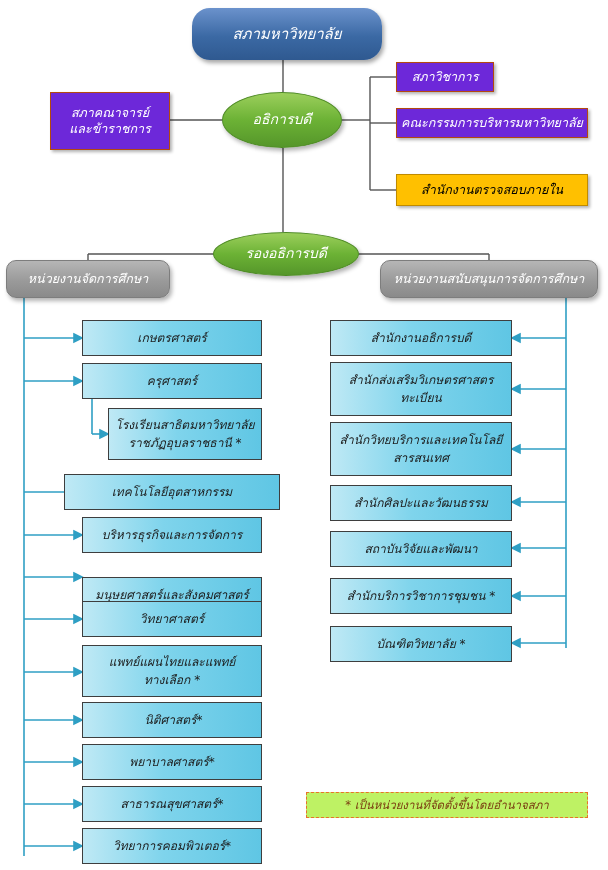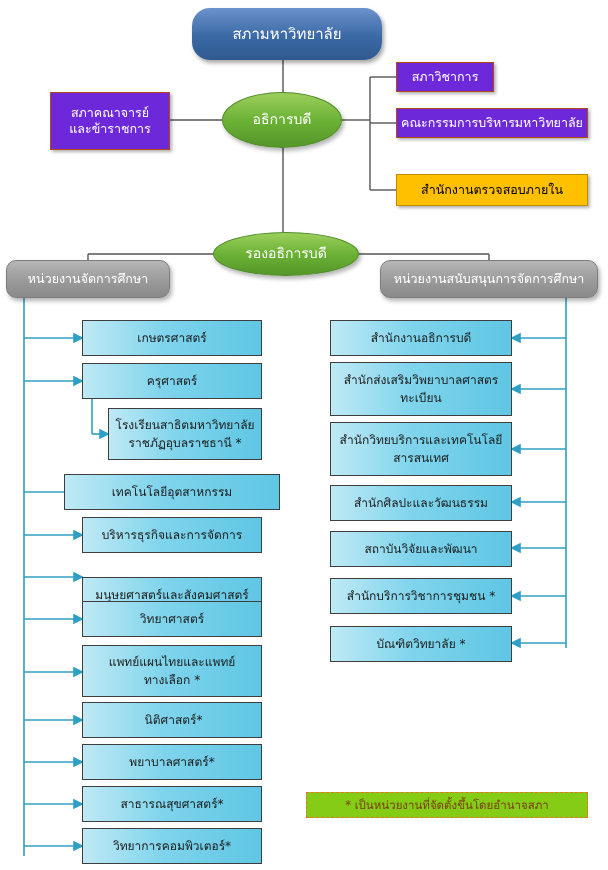--- a/index.html
+++ b/index.html
@@ -5,21 +5,21 @@
   html,body{margin:0;padding:0;}
   body{
     width:608px;height:870px;
     background:#ffffff;
     font-family:"DejaVu Sans","Liberation Sans",sans-serif;
     position:relative;
     overflow:hidden;
   }
   #root{position:absolute;left:0;top:0;width:608px;height:870px;}
 
-  .node{position:absolute;box-sizing:border-box;display:flex;align-items:center;justify-content:center;text-align:left;line-height:1.25;}
+  .node{position:absolute;box-sizing:border-box;display:flex;align-items:center;justify-content:center;text-align:left;line-height:1.25;font-style:italic;}
 
   
   .council{
     left:192px;top:8px;width:190px;height:52px;
     border-radius:18px;
     background:linear-gradient(180deg,#5b84c4 0%,#38649f 48%,#2e5display 100%);
     background:linear-gradient(180deg,#6b92cc 0%,#3b69a4 55%,#2f5990 100%);
     color:#ffffff;font-size:15px;
     box-shadow:2px 3px 4px rgba(0,0,0,0.35);
   }
@@ -64,21 +64,21 @@
   .cyanbox{
     background:linear-gradient(90deg,#bfe9f5 0%,#7fd4ec 45%,#5fc6e4 100%);
     border:1px solid #3e3e3e;color:#1b1b1b;font-size:12px;
     padding:2px 6px;flex-direction:column;
   }
   .cyanbox.two{line-height:1.5;}
 
   
   .note{
     left:306px;top:792px;width:282px;height:26px;
-    border:1px dashed #e8722a;background:#84cc16;color:#7b3f12;font-size:11.5px;
+    border:1px dashed #e8722a;background:#bef264;color:#7b3f12;font-size:11.5px;
   }
   .whitepatch{
     position:absolute;left:306px;top:662px;width:282px;height:58px;background:#ffffff;
   }
   svg.lines{position:absolute;left:0;top:0;width:608px;height:870px;pointer-events:none;}
 </style>
 </head>
 <body>
 
 <div id="root">
@@ -225,21 +225,21 @@
     <span>สาธารณสุขศาสตร์*</span>
   </div>
   <div class="node cyanbox" style="left:82px;top:828px;width:180px;height:36px;">
     <span>วิทยาการคอมพิวเตอร์*</span>
   </div>
 
   <div class="node cyanbox" style="left:330px;top:320px;width:182px;height:36px;">
     <span>สำนักงานอธิการบดี</span>
   </div>
   <div class="node cyanbox two" style="left:330px;top:362px;width:182px;height:54px;">
-    <span>สำนักส่งเสริมวิพยาบาลศาสตร</span>
+    <span>สำนักส่งเสริมวิเกษตรศาสตร</span>
     <span>ทะเบียน</span>
   </div>
   <div class="node cyanbox two" style="left:330px;top:422px;width:182px;height:54px;">
     <span>สำนักวิทยบริการและเทคโนโลยี</span>
     <span>สารสนเทศ</span>
   </div>
   <div class="node cyanbox" style="left:330px;top:485px;width:182px;height:36px;">
     <span>สำนักศิลปะและวัฒนธรรม</span>
   </div>
   <div class="node cyanbox" style="left:330px;top:531px;width:182px;height:36px;">

